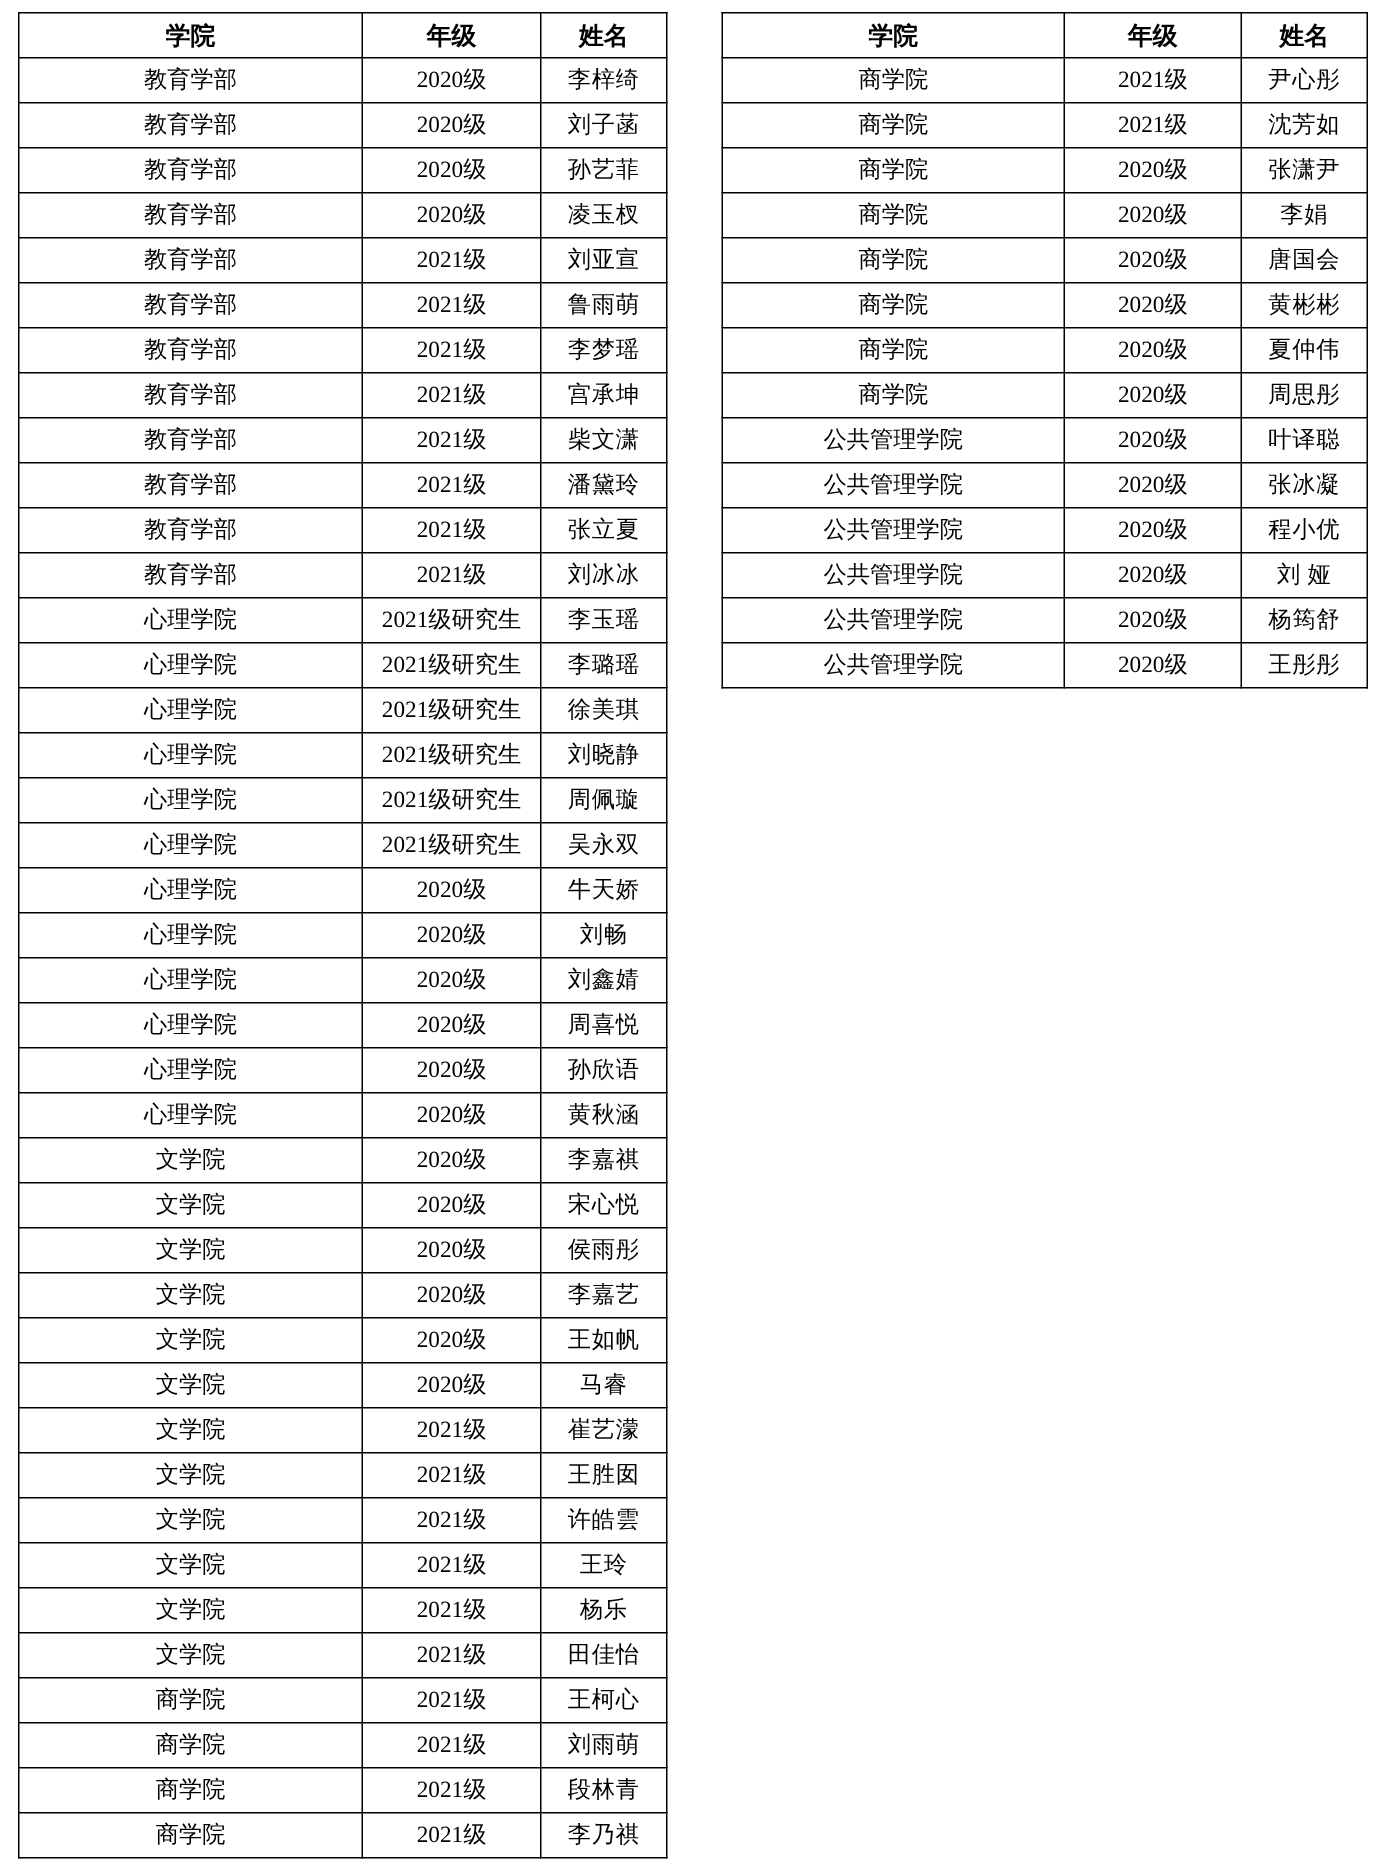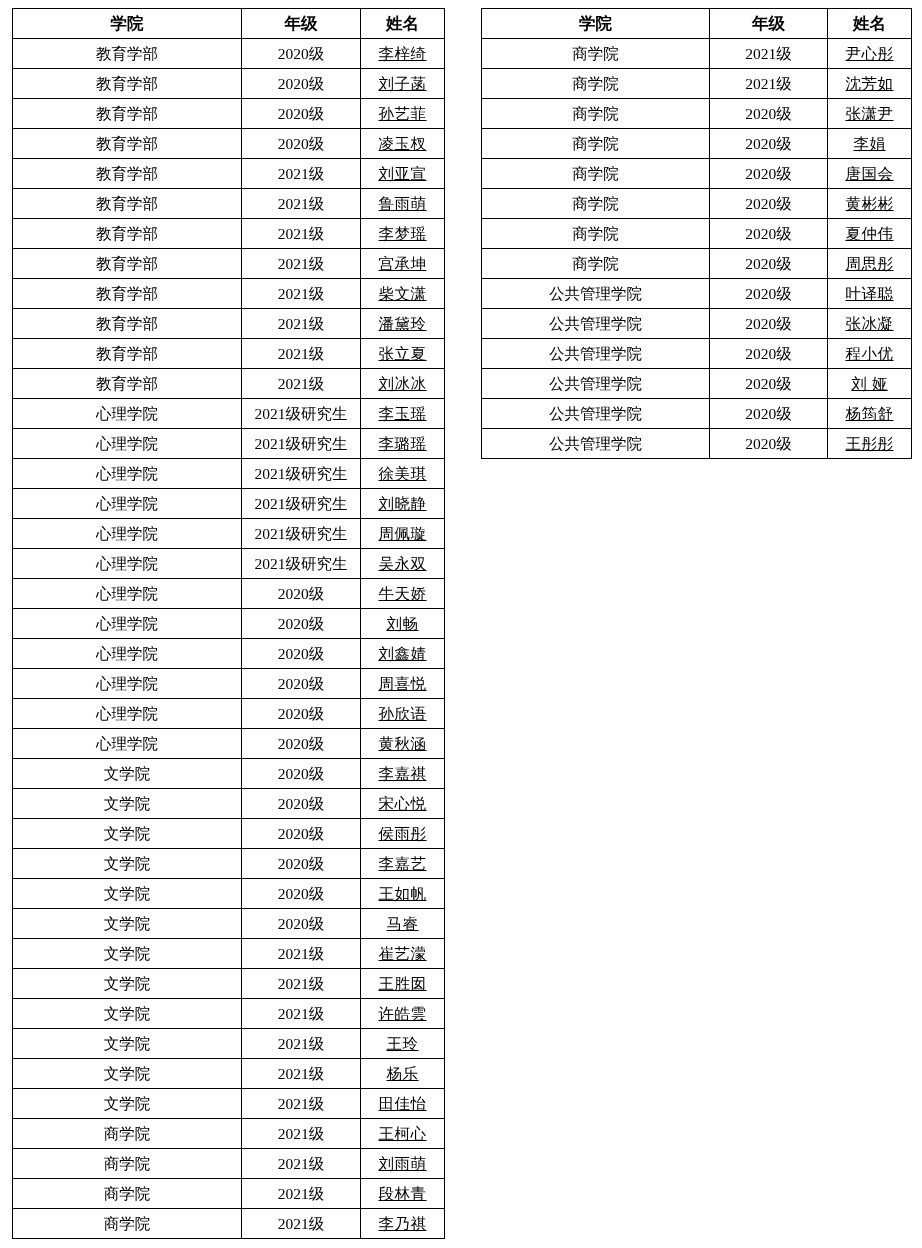--- a/index.html
+++ b/index.html
@@ -53,21 +53,21 @@
   }
   
   table.roster.left col.c1 { width: 229px; }
   table.roster.left col.c2 { width: 119px; }
   table.roster.left col.c3 { width: 84px; }
 
   table.roster.right col.c1 { width: 228px; }
   table.roster.right col.c2 { width: 118px; }
   table.roster.right col.c3 { width: 84px; }
 
-  td.name { letter-spacing: 0.5px; text-decoration: underline; }
+  td.name { letter-spacing: 0.5px; }
 </style>
 </head>
 <body>
 
 <div class="page">
   <div class="tables-wrap">
 
     <table class="roster left">
       <colgroup>
         <col class="c1">

